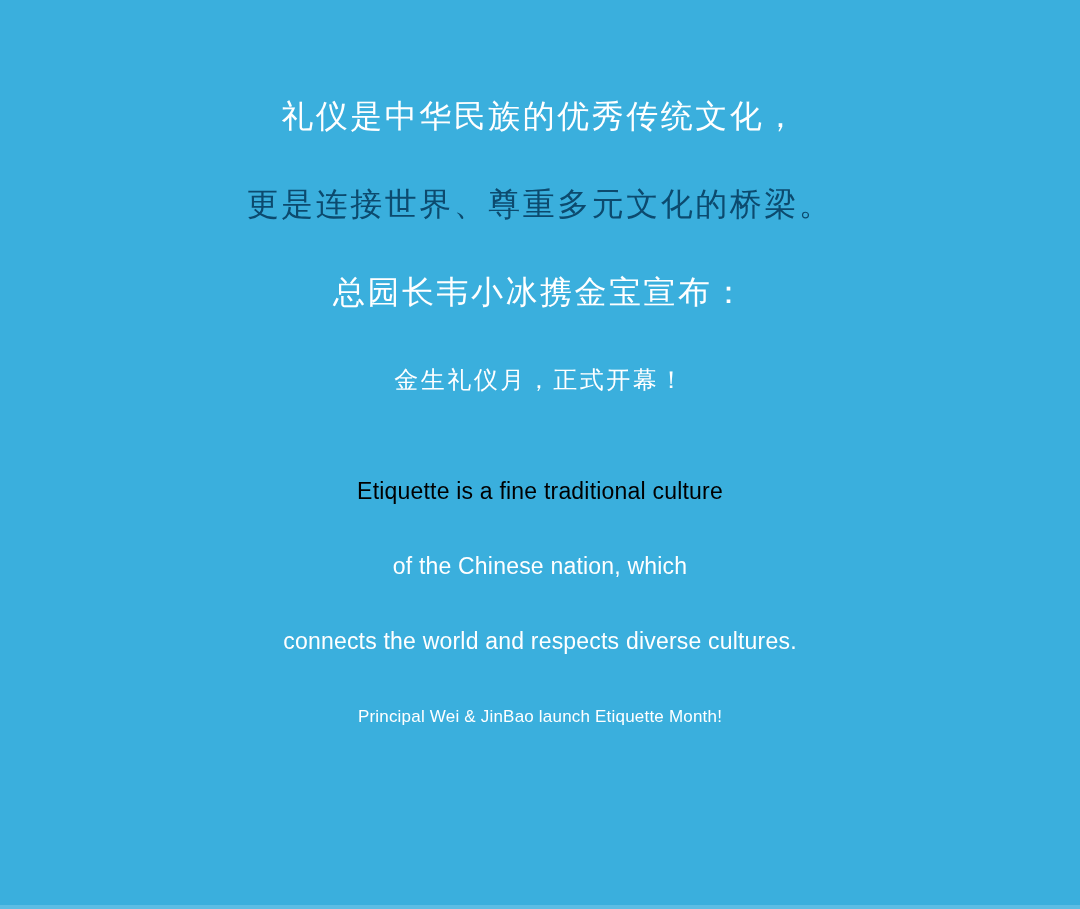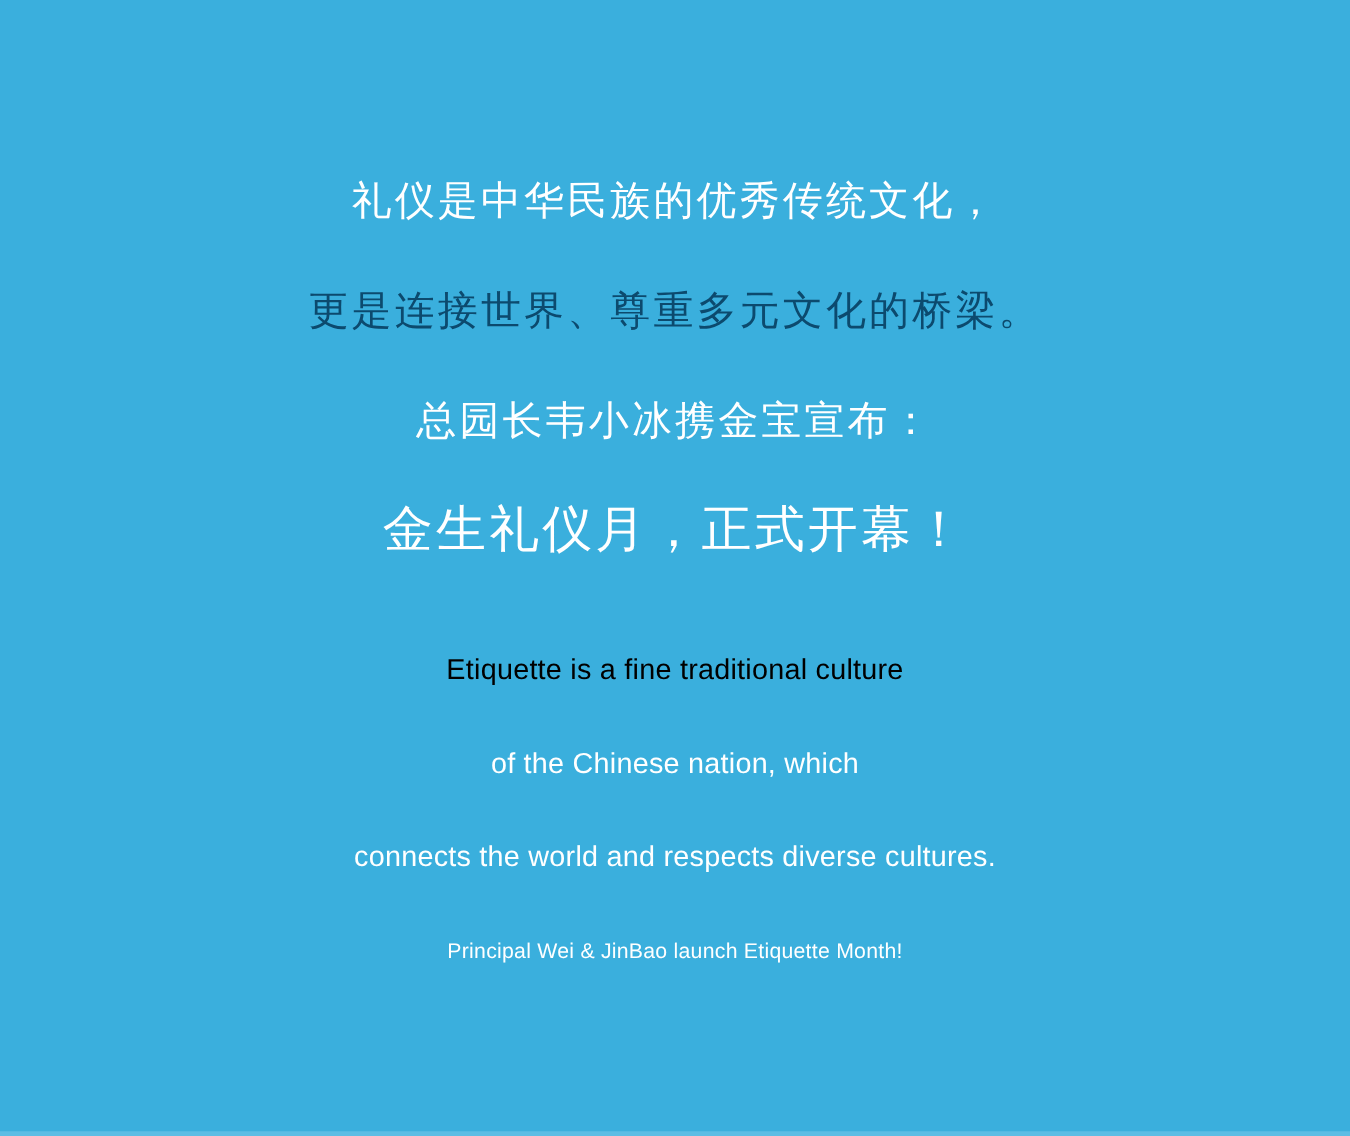--- a/index.html
+++ b/index.html
@@ -33,21 +33,21 @@
     bottom: 0;
     height: 4px;
     background: #5cbde4;
   }
 
   #content {
     position: absolute;
     left: 0;
     top: 0;
     width: 1080px;
-    padding-top: 116px;
+    padding-top: 72px;
     box-sizing: border-box;
     text-align: center;
   }
 
   
   .cn-block {
     display: block;
   }
   .cn-line {
     display: block;
@@ -81,21 +81,21 @@
 <body style="background: rgb(58, 175, 221);">
 
 <div id="poster" style="background: rgb(58, 175, 221);">
 
   <div id="content">
 
     <div class="cn-block">
       <span class="cn-line" style="color: rgb(255, 255, 255); font-size: 32px;">礼仪是中华民族的优秀传统文化，</span>
       <span class="cn-line" style="color: #0c4a6e; font-size: 32px;">更是连接世界、尊重多元文化的桥梁。</span>
       <span class="cn-line" style="color: rgb(255, 255, 255); font-size: 32px; text-align: center;">总园长韦小冰携金宝宣布：</span>
-      <span class="cn-line" style="color: rgb(255, 255, 255); font-size: 40px;">金生礼仪月，正式开幕！</span>
+      <span class="cn-line" style="color: rgb(255, 255, 255); font-size: 24px;">金生礼仪月，正式开幕！</span>
     </div>
 
     <div class="en-block">
       <span class="en-line" style="color: #000000; font-size: 23px;">Etiquette is a fine traditional culture</span>
       <span class="en-line" style="color: rgb(255, 255, 255); font-size: 23px;">of the Chinese nation, which</span>
       <span class="en-line" style="color: rgb(255, 255, 255); font-size: 23px;">connects the world and respects diverse cultures.</span>
       <span class="en-line" style="color: rgb(255, 255, 255); font-size: 17px;">Principal Wei &amp; JinBao launch Etiquette Month!</span>
     </div>
 
   </div>

